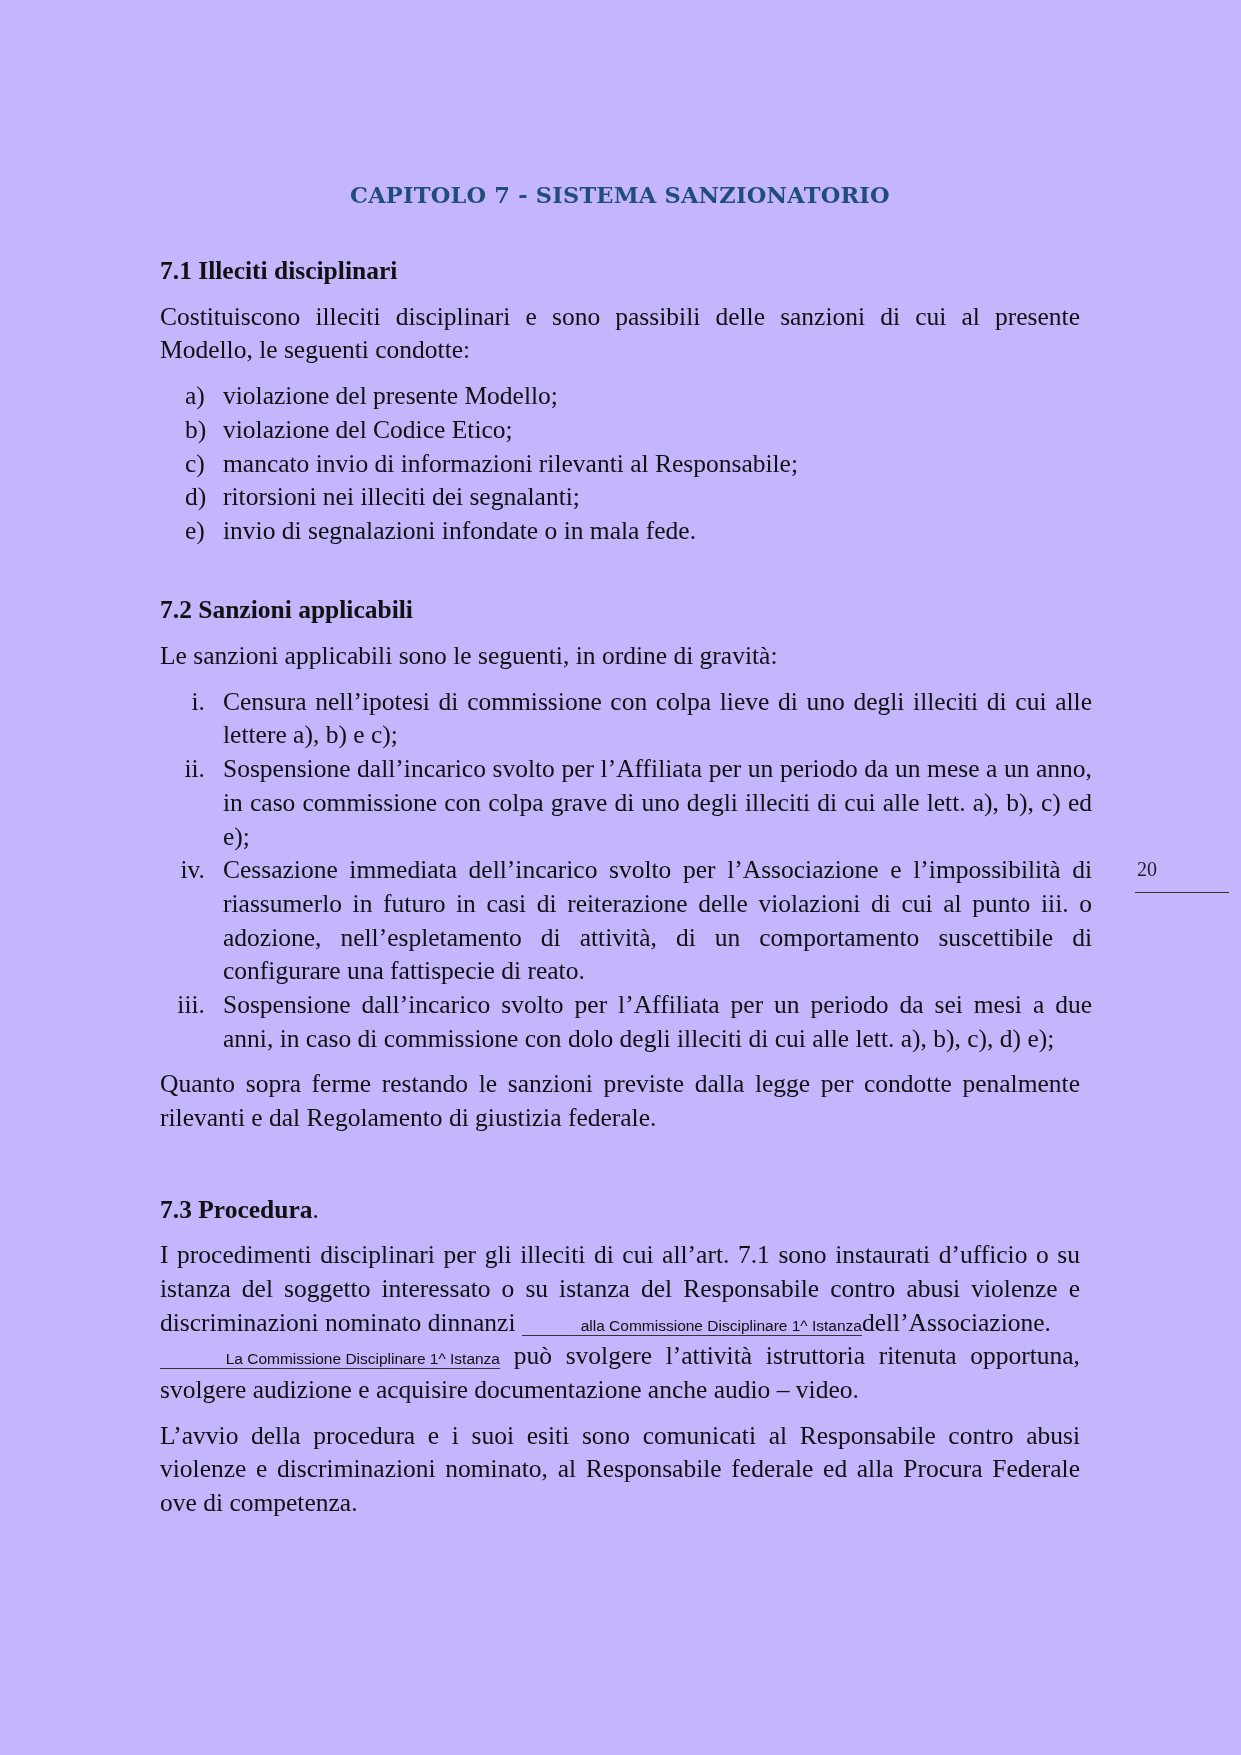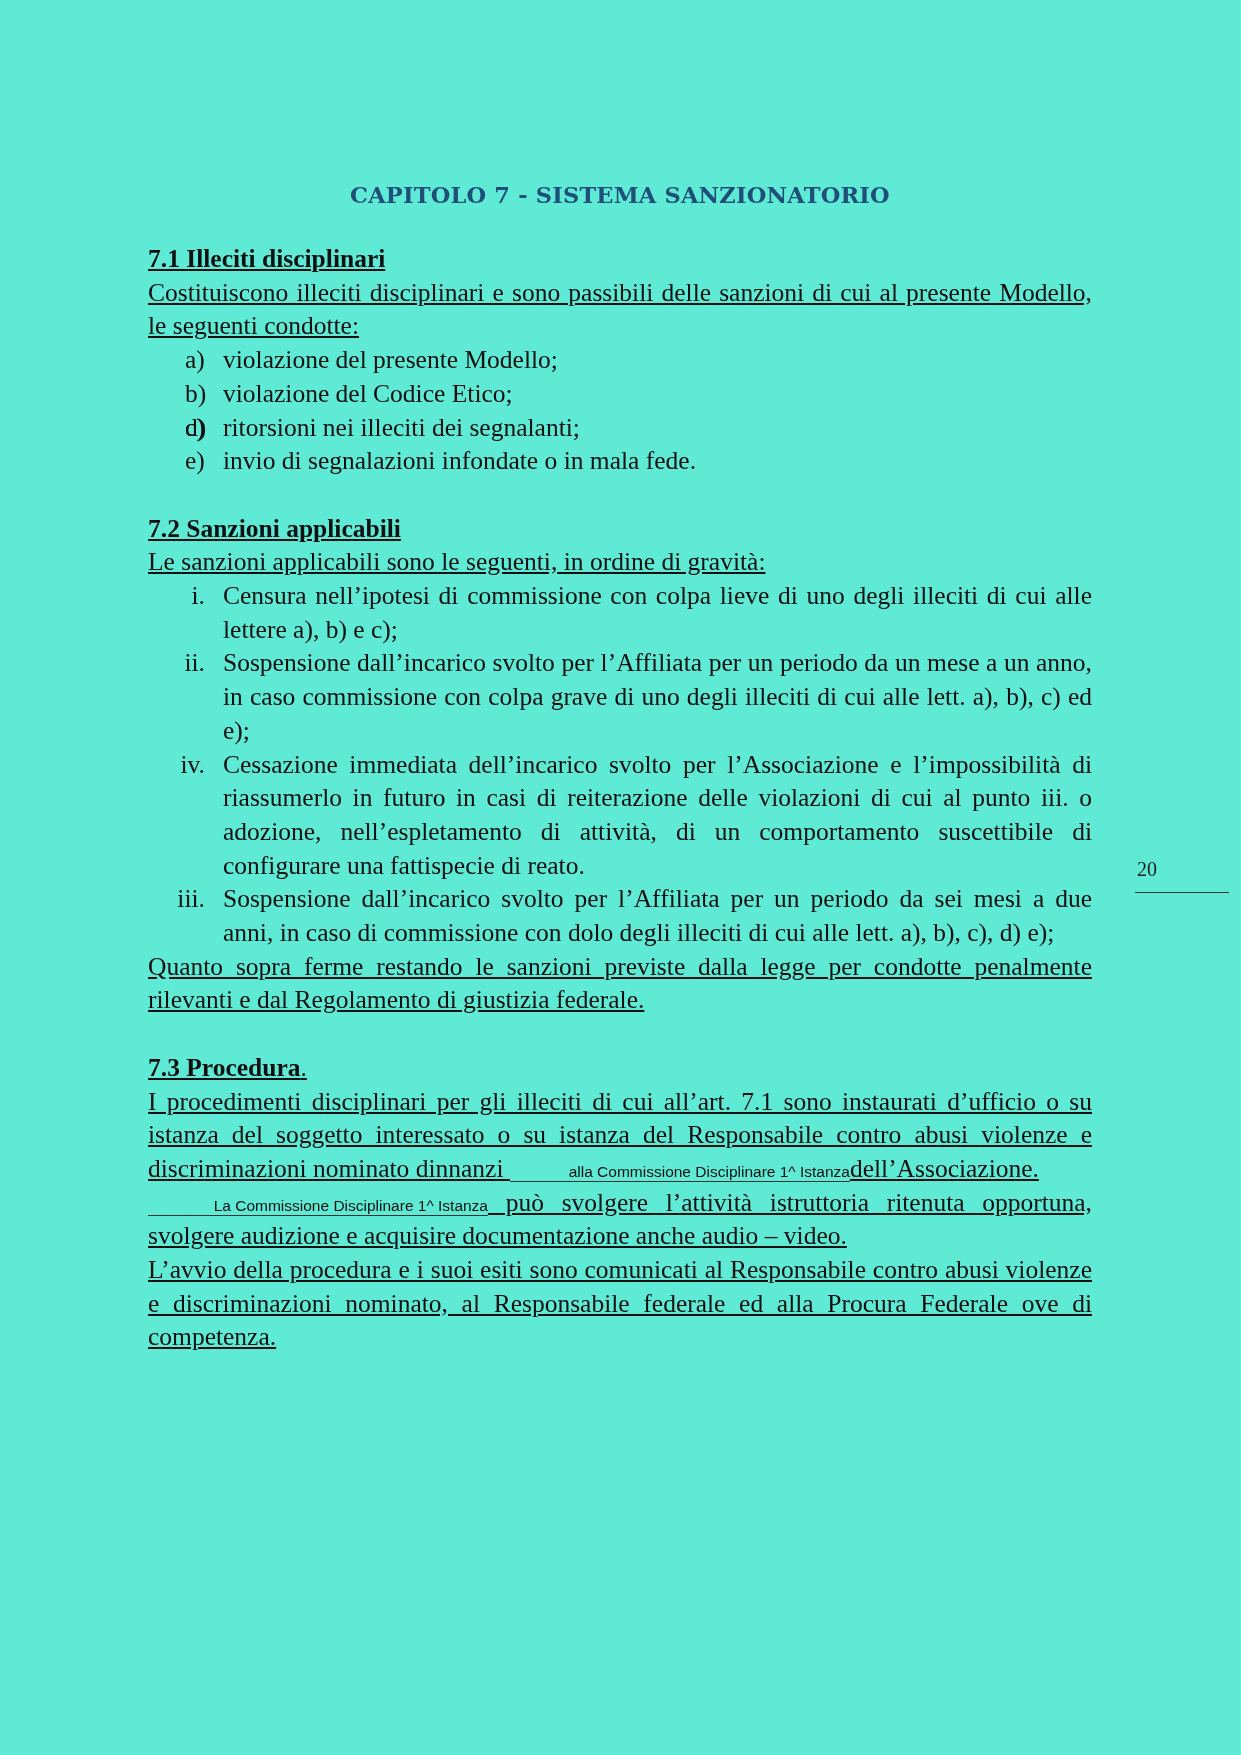--- a/index.html
+++ b/index.html
@@ -1,28 +1,28 @@
 <!DOCTYPE html>
 <html><head>
 <meta charset="utf-8">
 <style>
   html, body { margin:0; padding:0; background:#ffffff; }
   body { width:1241px; height:1755px; position:relative; overflow:hidden; }
-  .page { position:absolute; left:0; top:0; width:1241px; height:1755px; background:#5eead4; }
+  .page { position:absolute; left:0; top:0; width:1241px; height:1755px; background:#c4b5fd; }
   .title {
     position:absolute; left:148px; width:944px; top:178px;
     text-align:center; font-family:"DejaVu Serif", serif; font-weight:bold;
     font-size:22.5px; color:#1f4e79; letter-spacing:0.2px; line-height:34px;
   }
   .col {
     position:absolute; left:148px; top:242px; width:944px;
     font-family:"Liberation Serif", serif; font-size:25.5px; color:#111;
     line-height:33.7px;
   }
-  .col p { margin:0;text-decoration:underline; }
+  .col p { margin:12px; }
   .just { text-align:justify; }
   .h { font-weight:bold; }
   .gap { height:33.7px; }
   ol.alpha, ol.roman { margin:0; padding:0; list-style:none; }
   ol.alpha li, ol.roman li { position:relative; padding-left:75px; text-align:justify; }
   ol.alpha li .m { position:absolute; left:37px; top:0; }
   ol.roman li .m { position:absolute; left:0; width:57px; text-align:right; top:0; }
   .field {
     display:inline-block; position:relative; border-bottom:1.5px solid #333;
     font-family:"Liberation Sans", sans-serif; font-size:15.5px; line-height:18px;
@@ -43,21 +43,21 @@
 
   <div class="title">CAPITOLO 7 - SISTEMA SANZIONATORIO</div>
 
   <div class="col">
 
     <p class="h">7.1 Illeciti disciplinari</p>
     <p class="just">Costituiscono illeciti disciplinari e sono passibili delle sanzioni di cui al presente Modello, le seguenti condotte:</p>
     <ol class="alpha">
       <li><span class="m">a)</span><span>violazione del presente Modello;</span></li>
       <li><span class="m">b)</span><span>violazione del Codice Etico;</span></li>
-      <li><span class="m">c)</span></li>
+      <li><span class="m">c)</span><span>mancato invio di informazioni rilevanti al Responsabile;</span></li>
       <li><span class="m">d)</span><span>ritorsioni nei illeciti dei segnalanti;</span></li>
       <li><span class="m">e)</span><span>invio di segnalazioni infondate o in mala fede.</span></li>
     </ol>
 
     <div class="gap"></div>
 
     <p class="h">7.2 Sanzioni applicabili</p>
     <p>Le sanzioni applicabili sono le seguenti, in ordine di gravità:</p>
     <ol class="roman">
       <li><span class="m">i.</span><span>Censura nell’ipotesi di commissione con colpa lieve di uno degli illeciti di cui alle lettere a), b) e c);</span></li>

